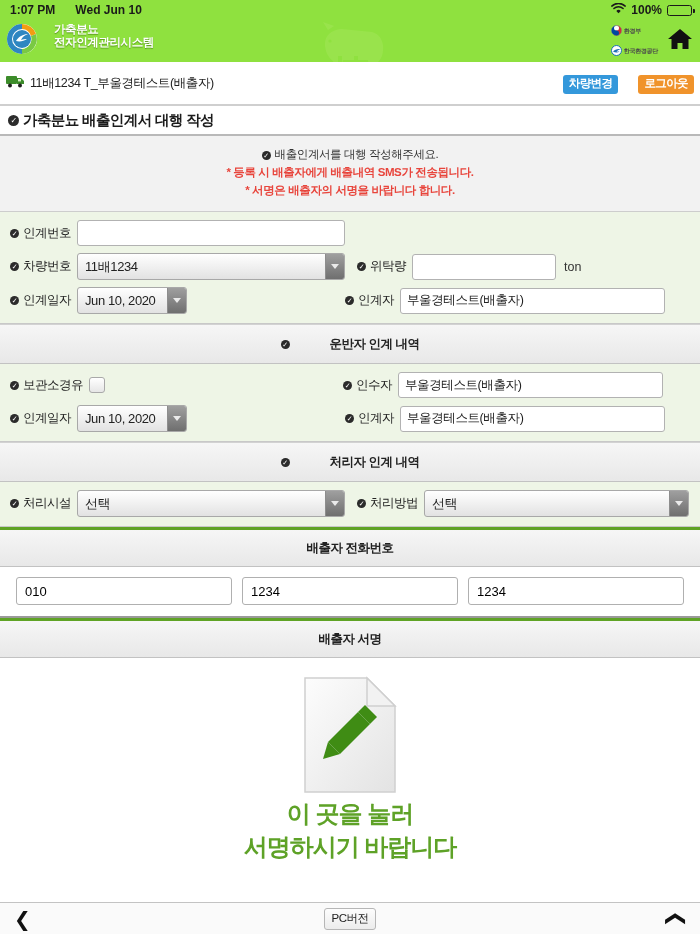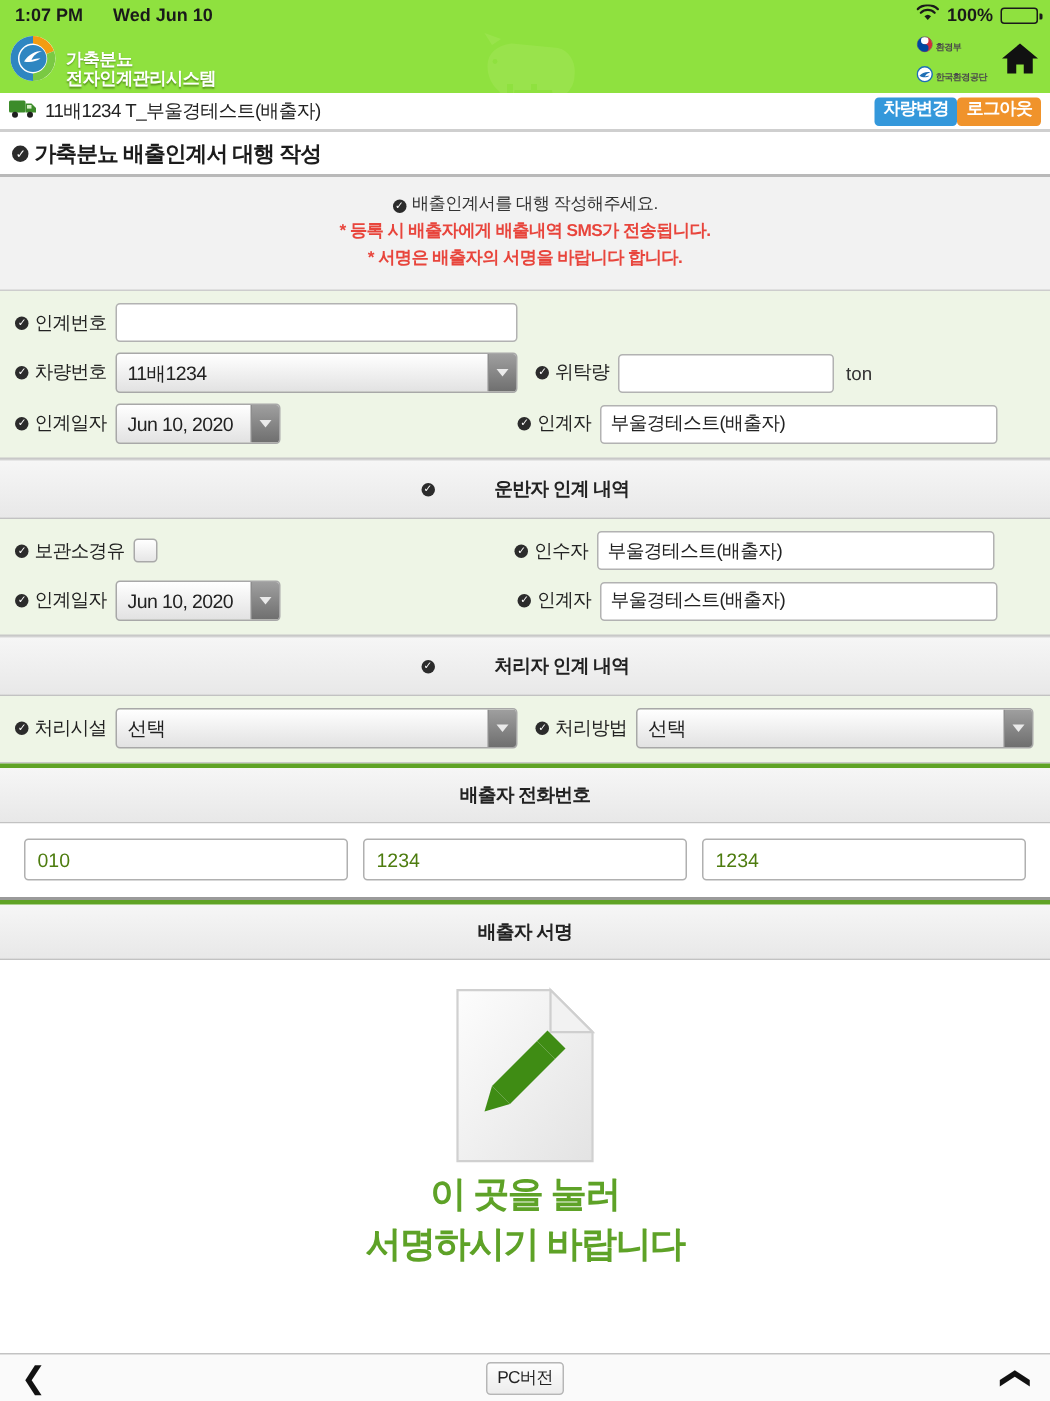--- a/index.html
+++ b/index.html
@@ -51,22 +51,22 @@
     display: flex;
     align-items: center;
     overflow: hidden;
   }
   .pig-watermark {
     position: absolute;
     left: 310px; top: -4px;
     opacity: 0.42;
   }
   .logo-wrap {
-    display: flex; align-items: flex-end;
-    gap: 6px; padding-left: 6px; z-index: 2;
+    display: flex; align-items: flex-start;
+    gap: 16px; padding-left: 6px; z-index: 2;
   }
   .logo-emblem { flex: none; }
   .logo-text {
     display: flex; flex-direction: column;
     line-height: 1.12;
     font-size: 11.5px;
     font-weight: bold;
     color: #ffffff;
     text-shadow: 0 1px 1px rgba(60,110,10,.65);
     letter-spacing: -0.4px;
@@ -78,35 +78,35 @@
   .gov-logos { display: flex; flex-direction: column; gap: 2px; }
   .gov-logo { display: flex; align-items: center; gap: 2px; }
   .gov-logo-txt {
     font-size: 6px; color: #4a4a4a; font-weight: bold;
     letter-spacing: -0.3px; white-space: nowrap;
   }
   .home-icon { display: block; }
 
   
   .navbar {
-    height: 26px;
+    height: 44px;
     background: #ffffff;
     border-bottom: 2px solid #cfcfcf;
     display: flex; align-items: center;
     padding: 0 6px;
     position: relative;
   }
   .truck-icon { flex: none; margin-right: 5px; }
   .nav-vehicle {
     font-size: 12.5px; color: #222;
     letter-spacing: -0.4px;
   }
   .nav-btns {
-    position: absolute; right: 6px; top: 3px;
-    display: flex; gap: 0;
+    position: absolute; right: 6px; top: 13px;
+    display: flex; gap: 20px;
   }
   .nav-btn {
     font-size: 11.5px; color: #fff; font-weight: bold;
     padding: 3px 6px 4px; border-radius: 3px;
     letter-spacing: -0.6px; line-height: 1;
     border: none; cursor: pointer;
   }
   .btn-blue  { background: #3498db; }
   .btn-orange{ background: #f0932b; }
 
@@ -228,21 +228,21 @@
   
   .phonerow {
     display: flex; gap: 10px;
     padding: 10px 16px 11px;
     border-bottom: 2px solid #9a9a9a;
     background: #fff;
   }
   .phoneinput {
     flex: 1; height: 28px;
     border: 1px solid #b0b0b0; border-radius: 3px;
-    font-size: 13px; color: #4d7c0f; padding: 0 8px;
+    font-size: 13px; color: #000000; padding: 0 8px;
     font-family: inherit; outline: none; background: #fff;
   }
 
   
   .sigarea {
     background: #fff;
     height: 227px;
     display: flex; flex-direction: column;
     align-items: center; justify-content: flex-start;
     padding-top: 18px;

